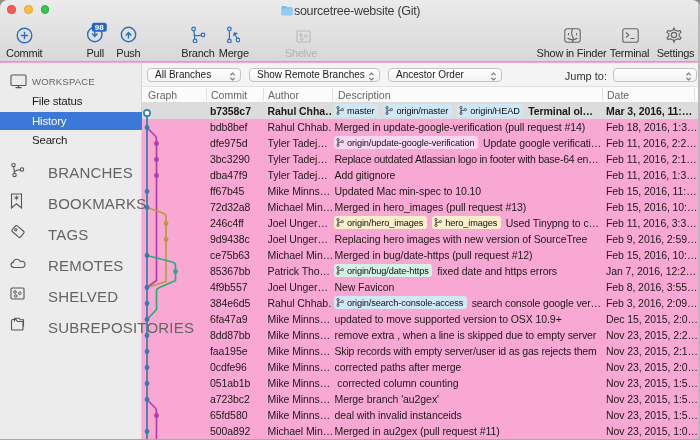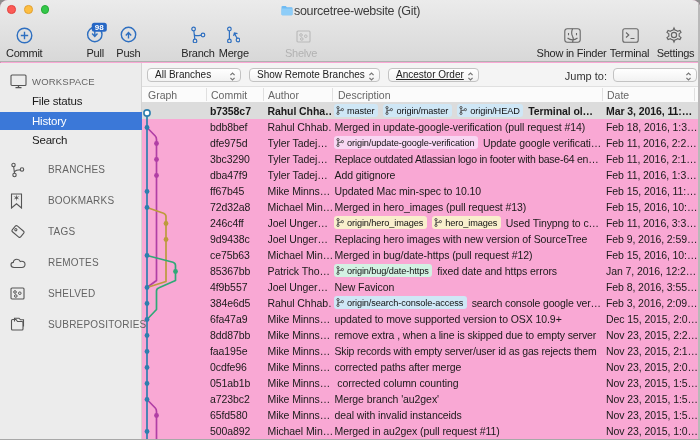--- a/index.html
+++ b/index.html
@@ -16,21 +16,21 @@
 #title { position:absolute; left:294px; top:3.5px; font-size:12.5px; letter-spacing:-0.3px; color:#3c3c3c; }
 #tfold { position:absolute; left:281px; top:4.5px; }
 .ticon { position:absolute; }
 .tlb { position:absolute; width:120px; text-align:center; font-size:11px; letter-spacing:-0.25px; color:#262626; }
 .tlb.dis { color:#b2b2b2; }
 #side { position:absolute; left:0; top:63px; width:142px; height:377px;
   background:#ececec; border-right:1px solid #d4d4d4; }
 .shead { position:absolute; left:32px; font-size:9.5px; color:#646464; letter-spacing:0.2px; }
 .sitem { position:absolute; left:0; width:142px; height:16px; }
 .sic { position:absolute; left:10px; top:0; }
-.slbl { position:absolute; left:32px; top:2.5px; font-size:10px; color:#646464; letter-spacing:0.2px;padding-left:16px; }
+.slbl { position:absolute; left:32px; top:2.5px; font-size:15px; color:#646464; letter-spacing:0.2px;padding-left:16px; }
 .snav { position:absolute; left:32px; font-size:11.5px; letter-spacing:-0.2px; color:#1a1a1a; }
 #selrow { position:absolute; left:0; top:48.5px; width:142px; height:18.5px; background:#3b78d8; }
 #selrow span { position:absolute; left:32px; top:3px; font-size:11.5px; letter-spacing:-0.2px; color:#fff; }
 #fbar { position:absolute; left:142px; top:63px; width:558px; height:24px;
   background:#f4f4f4; border-bottom:1px solid #e0e0e0; }
 .pop { position:absolute; top:5px; height:13.5px; background:linear-gradient(#ffffff,#f2f2f2);
   border:1px solid #c3c3c3; border-radius:4px; font-size:10px; color:#222;
   padding:0 2px 0 7px; line-height:11.5px; }
 .pop .chev { position:absolute; right:2px; top:1.5px; }
 #jump { position:absolute; right:93px; top:7px; font-size:11px; color:#333; }
@@ -206,21 +206,21 @@
       </div>
 
  </div>
  <div id="fbar">
   <div class="pop" style="left:107px; width:131px;">Show Remote Branches<span class="chev"><svg width="11" height="11" viewBox="0 0 11 11">
             <path d="M3.4,4.2 L5.5,2 L7.6,4.2 M3.4,6.8 L5.5,9 L7.6,6.8" fill="none" stroke="#777" stroke-width="1.2"></path>
           </svg></span></div>
   <div class="pop" style="left:5px; width:94px;">All Branches<span class="chev"><svg width="11" height="11" viewBox="0 0 11 11">
             <path d="M3.4,4.2 L5.5,2 L7.6,4.2 M3.4,6.8 L5.5,9 L7.6,6.8" fill="none" stroke="#777" stroke-width="1.2"></path>
           </svg></span></div>
-  <div class="pop" style="left:246px; width:91px;text-decoration:underline;">Ancestor Order<span class="chev"><svg width="11" height="11" viewBox="0 0 11 11">
+  <div class="pop" style="left:246px; width:114px;">Ancestor Order<span class="chev"><svg width="11" height="11" viewBox="0 0 11 11">
             <path d="M3.4,4.2 L5.5,2 L7.6,4.2 M3.4,6.8 L5.5,9 L7.6,6.8" fill="none" stroke="#777" stroke-width="1.2"></path>
           </svg></span></div>
   <div id="jump">Jump to:</div>
   <div class="pop" style="left:471px; width:84px;">
         <span class="chev"><svg width="11" height="11" viewBox="0 0 11 11">
             <path d="M3.4,4.2 L5.5,2 L7.6,4.2 M3.4,6.8 L5.5,9 L7.6,6.8" fill="none" stroke="#777" stroke-width="1.2"></path>
           </svg></span>
       </div>
  </div>
  <div id="thead">

